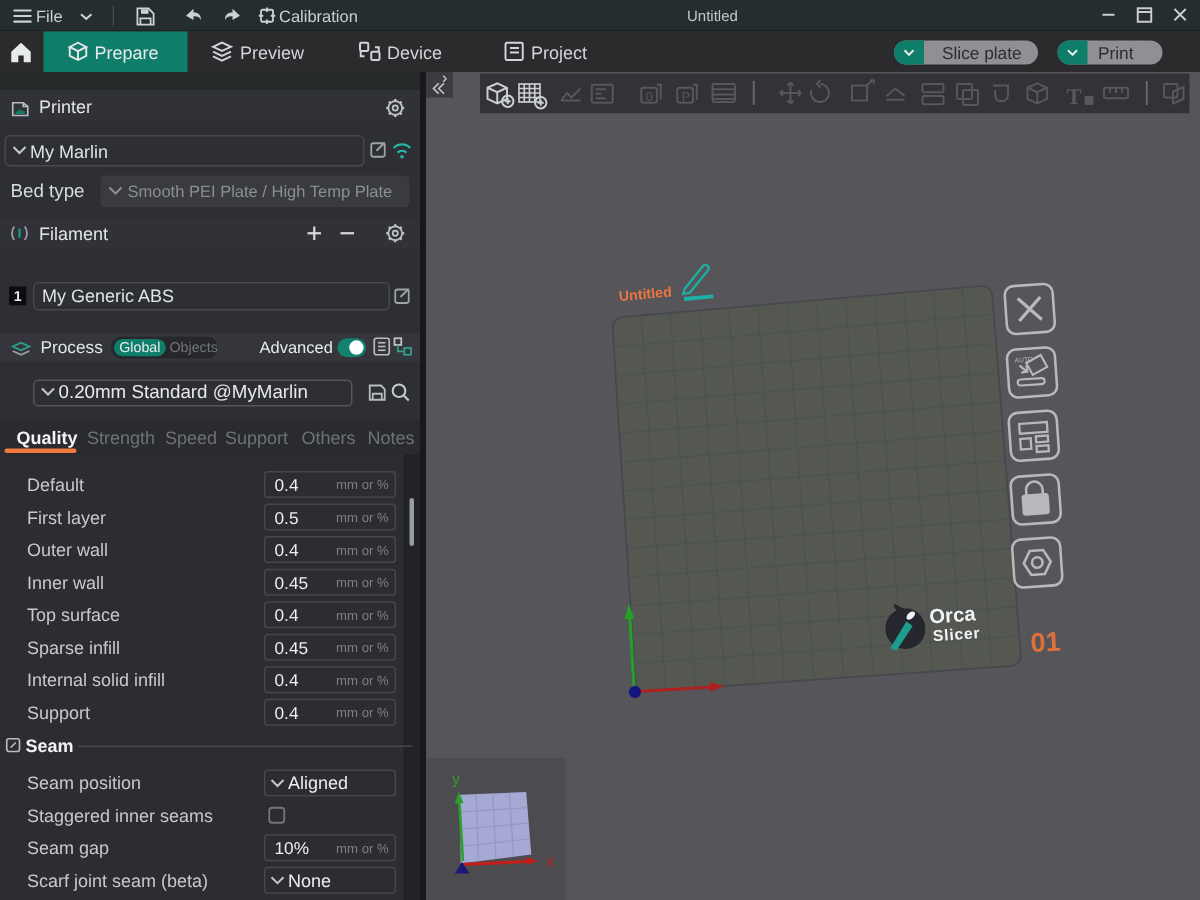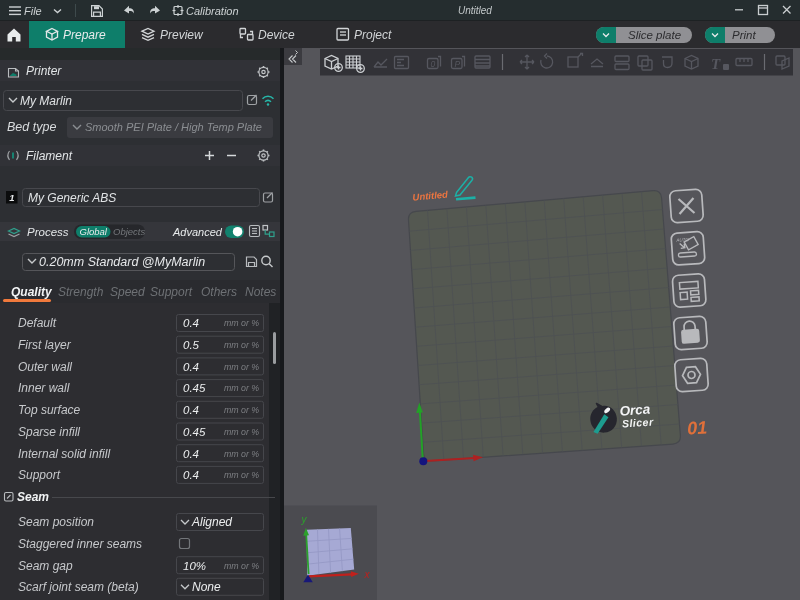--- a/index.html
+++ b/index.html
@@ -1,18 +1,18 @@
 <!DOCTYPE html>
 <html><head>
 <meta charset="utf-8">
 <style>
   * { margin:0; padding:0; box-sizing:border-box; }
   html,body { width:800px; height:600px; overflow:hidden; background:#55555a;
     font-family:"Liberation Sans", sans-serif; }
-  #app { position:relative; width:800px; height:600px;font-style:italic; }
+  #app { position:relative; width:800px; height:600px; }
   .abs { position:absolute; }
   svg { display:block; }
 </style>
 </head>
 <body>
 <div id="app">
 
   <div class="abs" style="left:0;top:0;width:800px;height:21px;background:#252d2f;"></div>
   <svg class="abs" style="left:0;top:0" width="800" height="21">
     <g stroke="#ccd1d3" stroke-width="1.4" fill="none">

